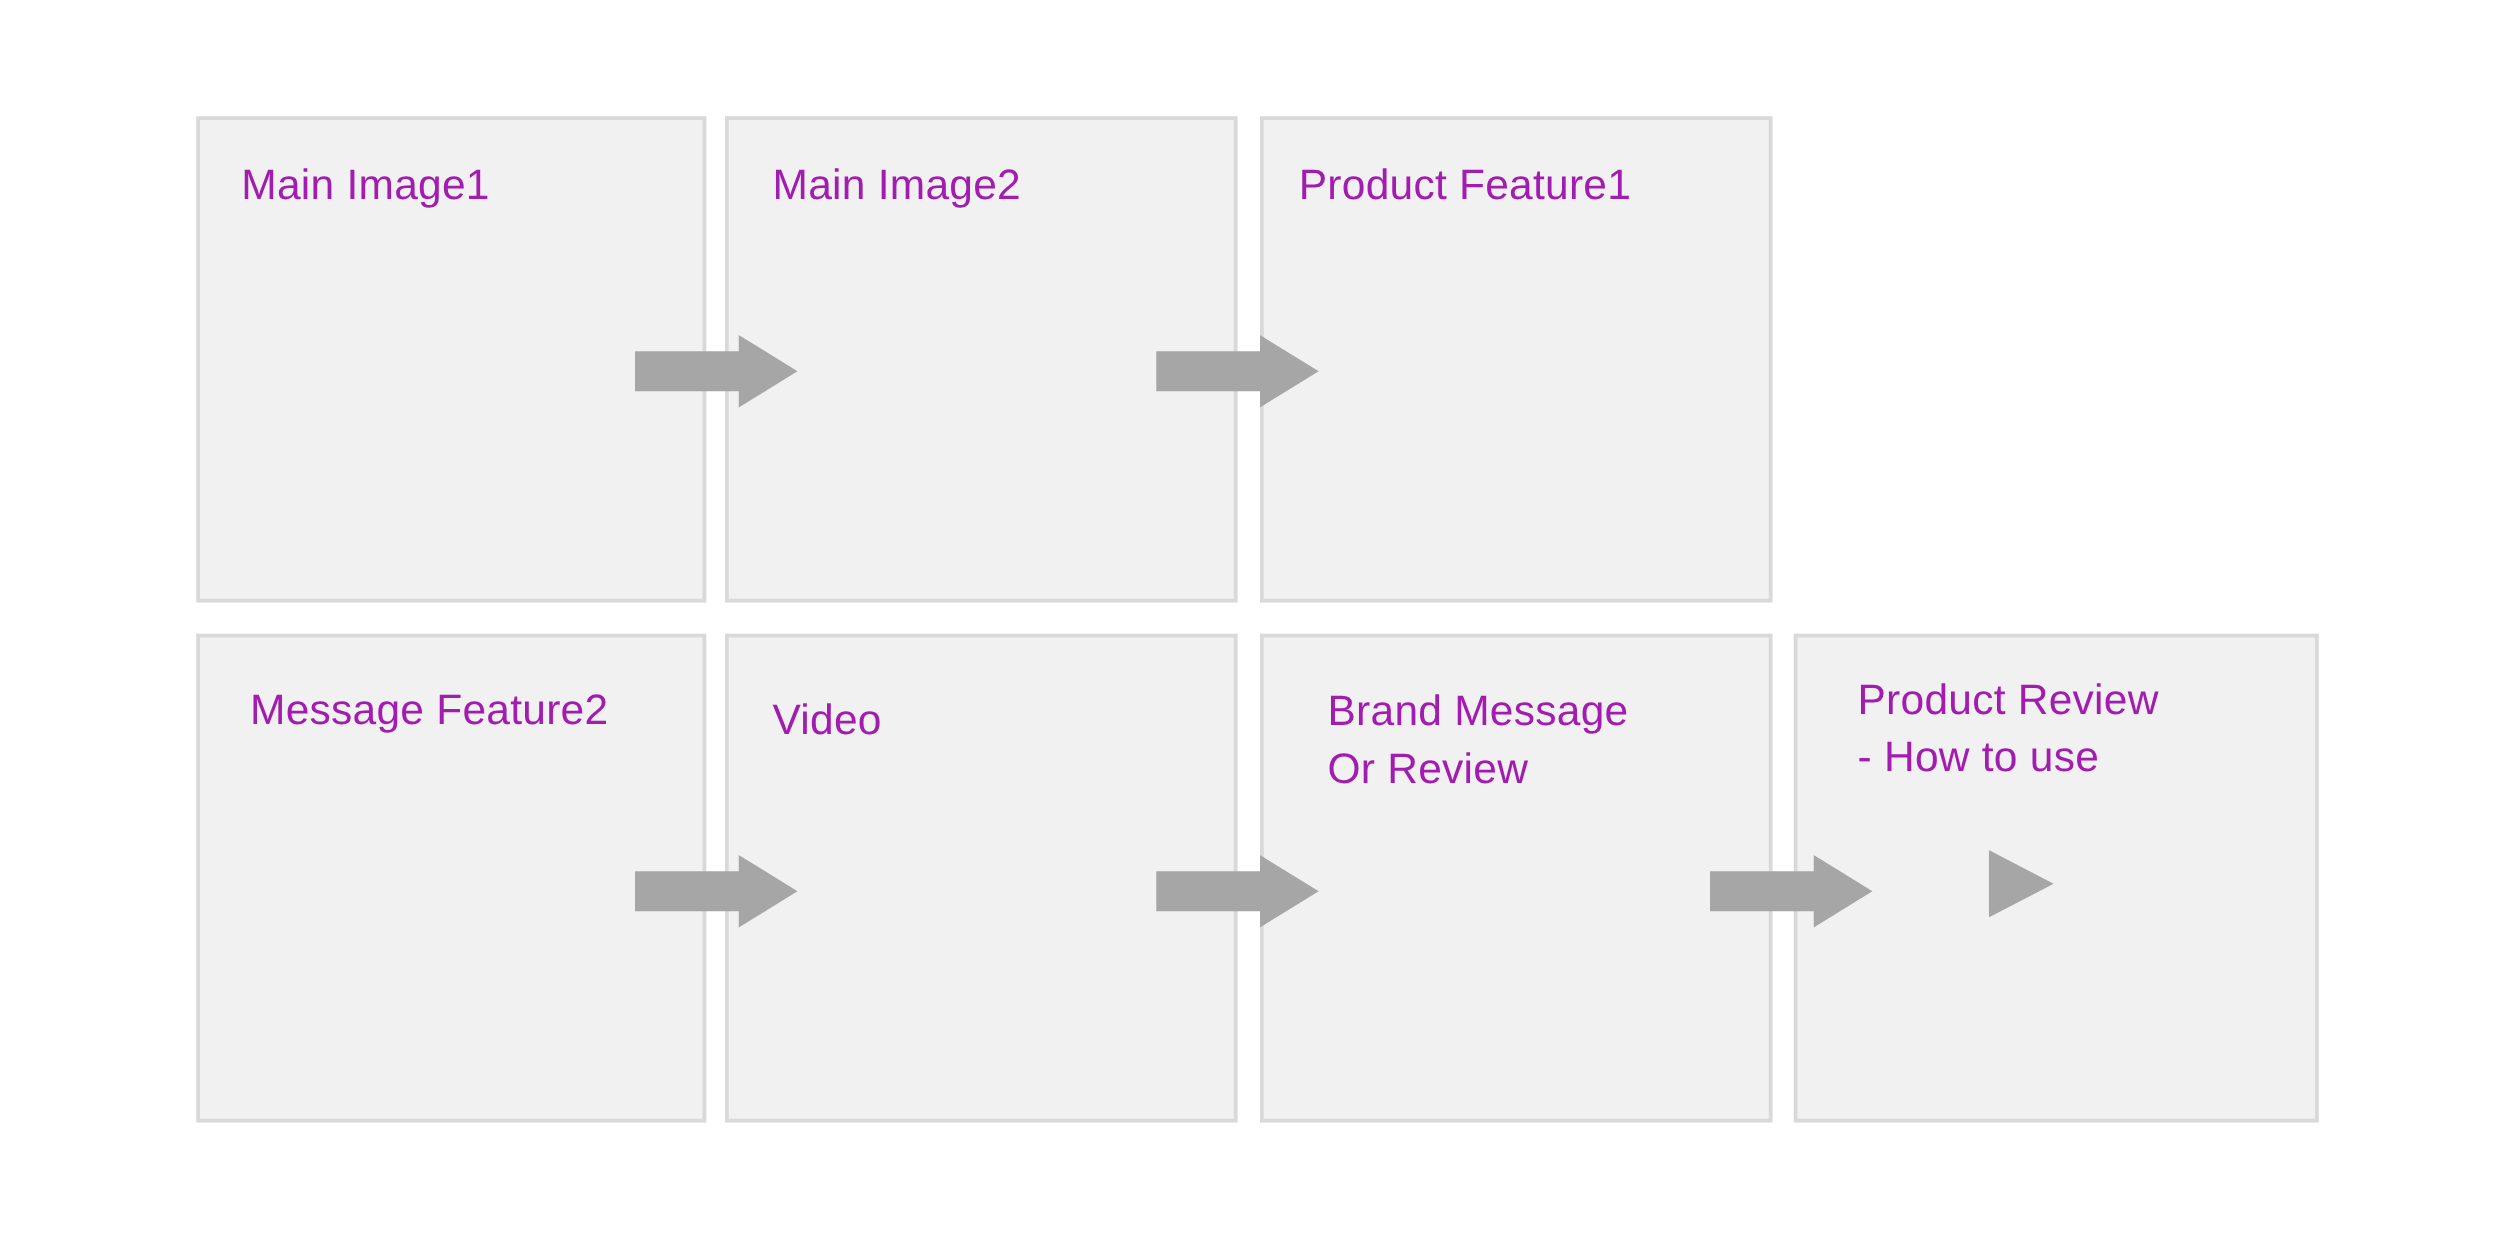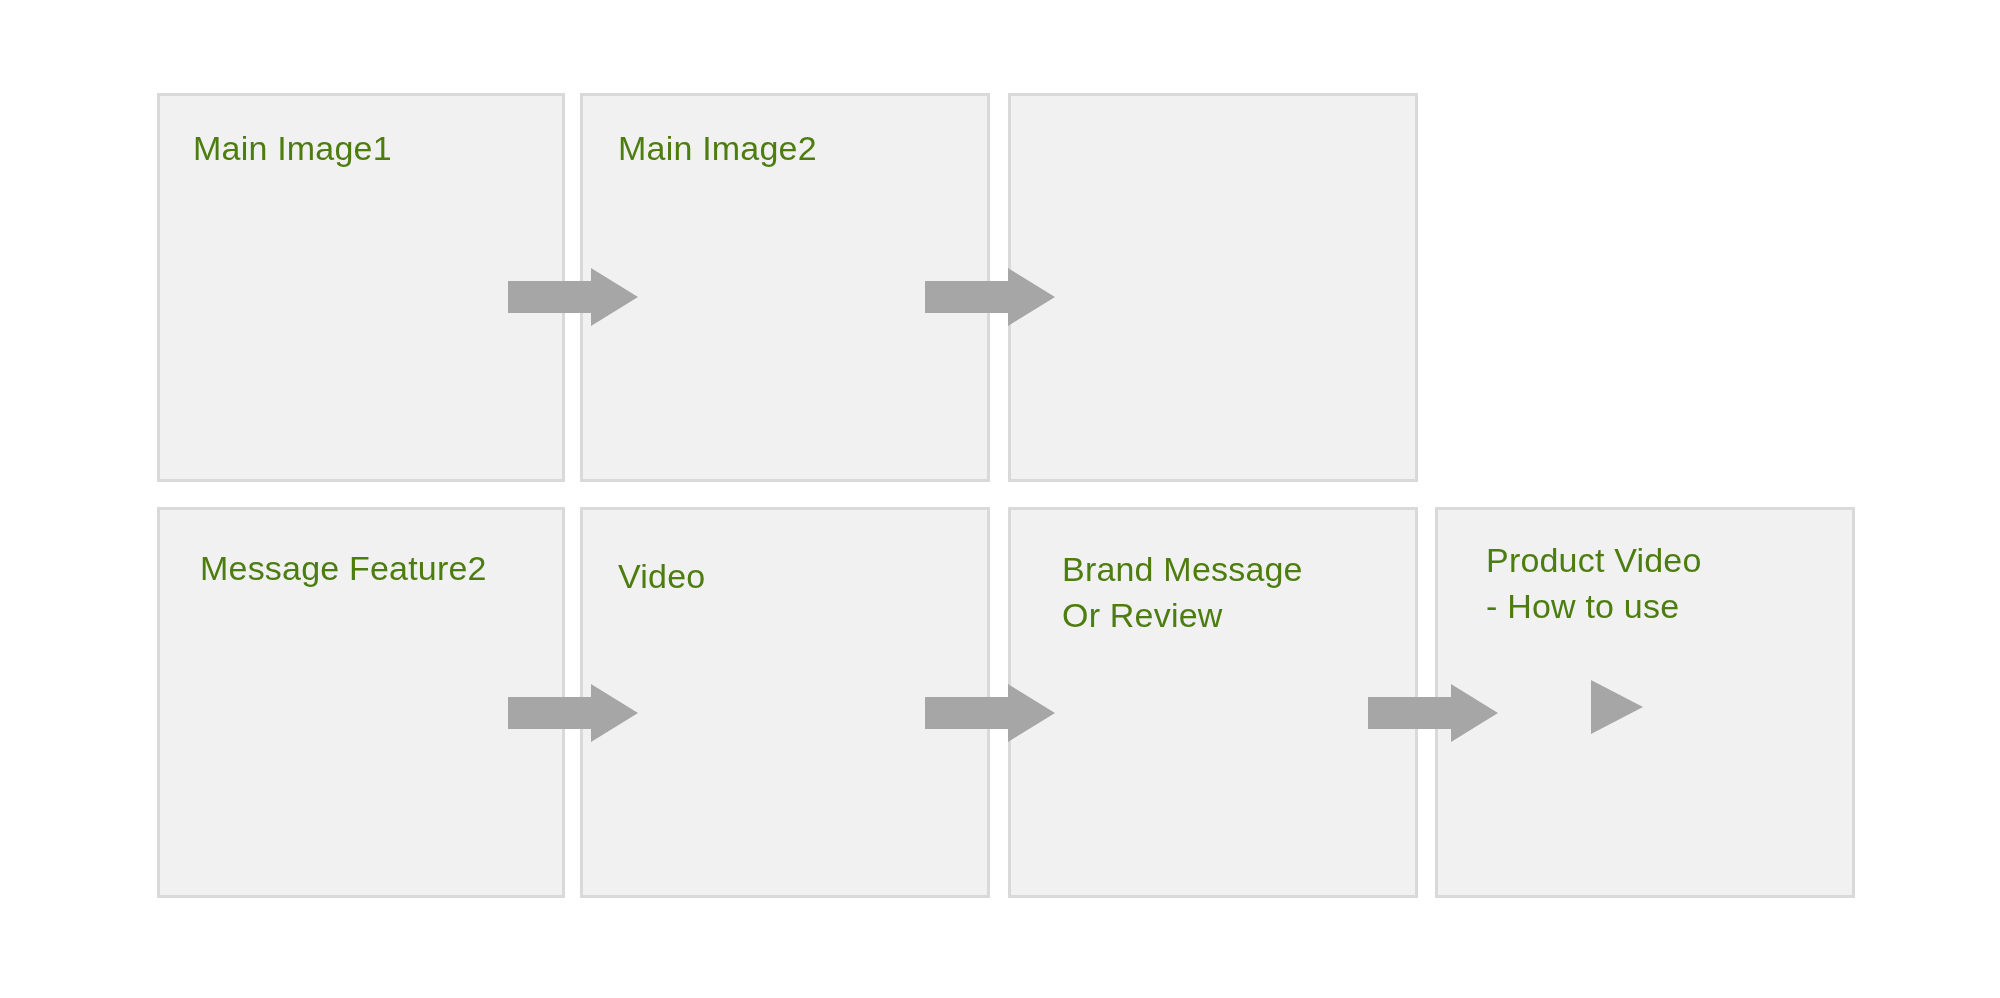--- a/index.html
+++ b/index.html
@@ -20,21 +20,21 @@
     background: #ffffff;
   }
   .box {
     position: absolute;
     box-sizing: border-box;
     background: #f1f1f1;
     border: 3px solid #d9d9d9;
   }
   .box-label {
     position: absolute;
-    color: #4d7c0f;
+    color: #a21caf;
     font-size: 34px;
     line-height: 46px;
     font-weight: 400;
     white-space: pre-line;
     letter-spacing: 0.2px;
   }
   .arrow {
     position: absolute;
     display: block;
     overflow: visible;
@@ -58,20 +58,21 @@
   <div class="box" style="left:157px; top:93px; width:408px; height:389px;">
   </div>
   <div class="box-label" style="left:193px; top:125px;">Main Image1</div>
 
   <div class="box" style="left:580px; top:93px; width:410px; height:389px;">
   </div>
   <div class="box-label" style="left:618px; top:125px;">Main Image2</div>
 
   <div class="box" style="left:1008px; top:93px; width:410px; height:389px;">
   </div>
+  <div class="box-label" style="left:1039px; top:125px;">Product Feature1</div>
 
   <svg class="arrow" style="left:508px; top:268px;" width="130" height="58" viewBox="0 0 130 58">
     <polygon class="arrow-shape" points="0,13 83,13 83,0 130,29 83,58 83,45 0,45"></polygon>
   </svg>
 
   <svg class="arrow" style="left:925px; top:268px;" width="130" height="58" viewBox="0 0 130 58">
     <polygon class="arrow-shape" points="0,13 83,13 83,0 130,29 83,58 83,45 0,45"></polygon>
   </svg>
 
   <div class="box" style="left:157px; top:507px; width:408px; height:391px;">
@@ -82,21 +83,21 @@
   </div>
   <div class="box-label" style="left:618px; top:553px;">Video</div>
 
   <div class="box" style="left:1008px; top:507px; width:410px; height:391px;">
   </div>
   <div class="box-label" style="left:1062px; top:546px;">Brand Message
 Or Review</div>
 
   <div class="box" style="left:1435px; top:507px; width:420px; height:391px;">
   </div>
-  <div class="box-label" style="left:1486px; top:537px;">Product Video
+  <div class="box-label" style="left:1486px; top:537px;">Product Review
 - How to use</div>
 
   <svg class="arrow" style="left:508px; top:684px;" width="130" height="58" viewBox="0 0 130 58">
     <polygon class="arrow-shape" points="0,13 83,13 83,0 130,29 83,58 83,45 0,45"></polygon>
   </svg>
 
   <svg class="arrow" style="left:925px; top:684px;" width="130" height="58" viewBox="0 0 130 58">
     <polygon class="arrow-shape" points="0,13 83,13 83,0 130,29 83,58 83,45 0,45"></polygon>
   </svg>
 

